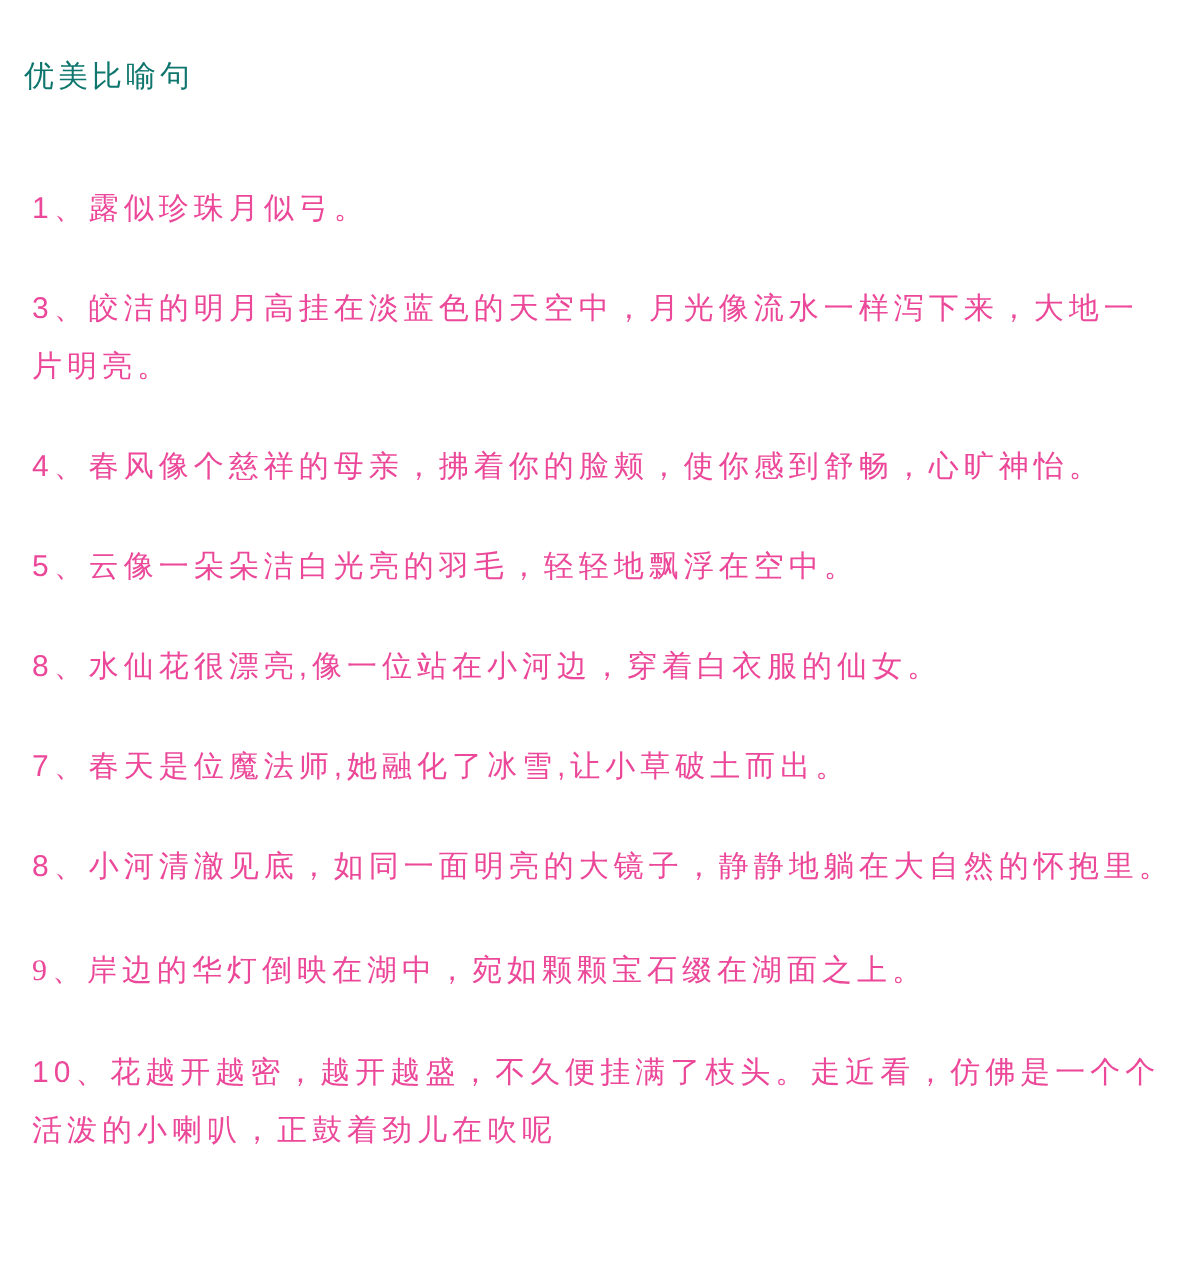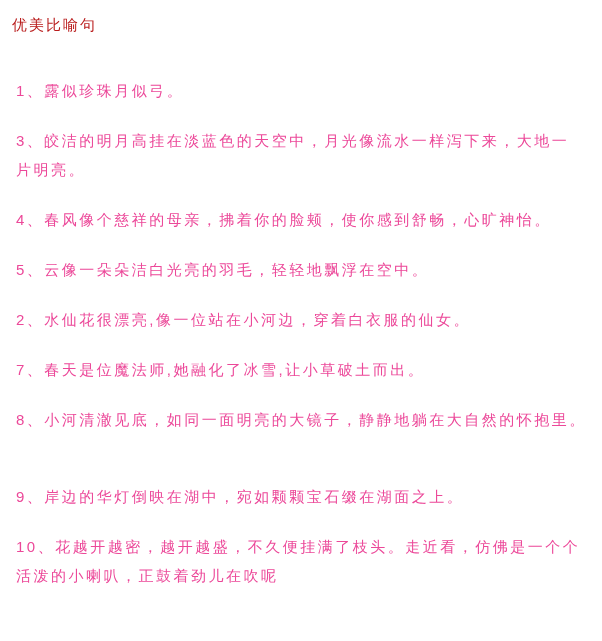--- a/index.html
+++ b/index.html
@@ -14,57 +14,58 @@
     font-family: "Liberation Sans", "DejaVu Sans", sans-serif;
   }
   .doc {
     width: 602px;
     height: 641px;
     overflow: hidden;
   }
   .doc-title {
     font-size: 15px;
     font-weight: 400;
-    color: #b91c1c;
+    color: #0f766e;
     line-height: 18px;
     letter-spacing: 2px;
-    margin: 16px 0 0 12px;
+    margin: 30px 0 0 12px;
   }
   .sentence {
     font-size: 15px;
     color: #ec4899;
     line-height: 29px;
     letter-spacing: 2.5px;
     margin: 21px 10px 0 16px;
     white-space: pre-line;
   }
   .sentence.first {
     margin-top: 42px;
   }
   .sentence.gap-large {
-    margin-top: 48px;
+    margin-top: 24px;
+    font-family: Liberation Serif, serif;
   }
 </style>
 </head>
 <body>
 
 <div class="doc">
   <div class="doc-title">优美比喻句</div>
 
   <p class="sentence first">1、露似珍珠月似弓。</p>
 
 
   <p class="sentence">3、皎洁的明月高挂在淡蓝色的天空中，月光像流水一样泻下来，大地一
 片明亮。</p>
 
   <p class="sentence">4、春风像个慈祥的母亲，拂着你的脸颊，使你感到舒畅，心旷神怡。</p>
 
   <p class="sentence">5、云像一朵朵洁白光亮的羽毛，轻轻地飘浮在空中。</p>
 
-  <p class="sentence">2、水仙花很漂亮,像一位站在小河边，穿着白衣服的仙女。</p>
+  <p class="sentence">8、水仙花很漂亮,像一位站在小河边，穿着白衣服的仙女。</p>
 
   <p class="sentence">7、春天是位魔法师,她融化了冰雪,让小草破土而出。</p>
 
   <p class="sentence">8、小河清澈见底，如同一面明亮的大镜子，静静地躺在大自然的怀抱里。</p>
 
   <p class="sentence gap-large">9、岸边的华灯倒映在湖中，宛如颗颗宝石缀在湖面之上。</p>
 
   <p class="sentence">10、花越开越密，越开越盛，不久便挂满了枝头。走近看，仿佛是一个个
 活泼的小喇叭，正鼓着劲儿在吹呢</p>
 </div>

